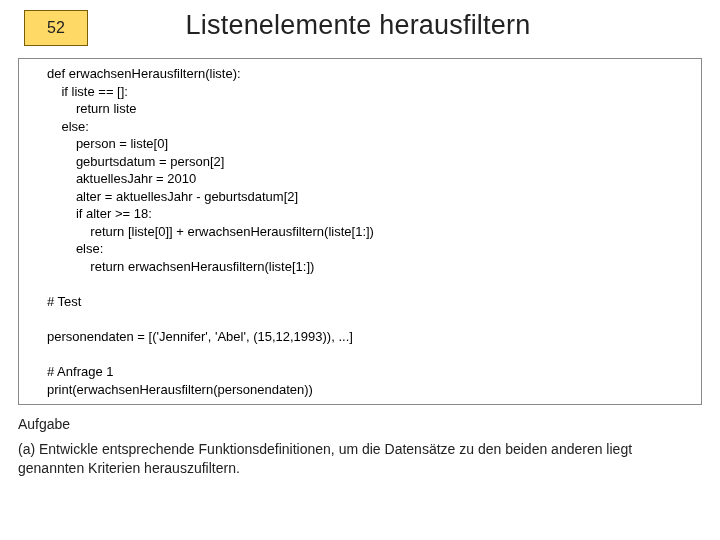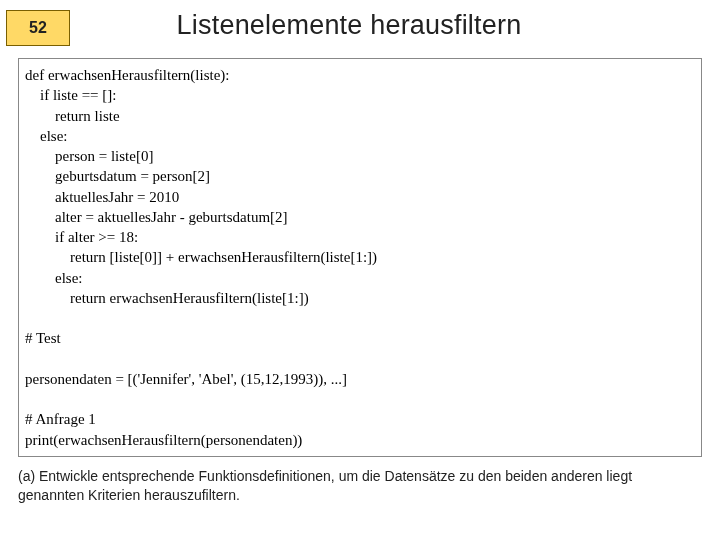--- a/index.html
+++ b/index.html
@@ -25,39 +25,38 @@
   .pagenum-box {
     width: 62px;
     height: 34px;
     background: #ffd966;
     border: 1px solid #7a5f00;
     display: flex;
     align-items: center;
     justify-content: center;
     font-size: 16px;
     color: #222;
-    margin-left: 6px;
+    margin-left: 24px;
     margin-top: 6px;
-    font-weight: bold;
   }
   .title {
     flex: 1;
     font-size: 27px;
     color: #222;
     text-align: center;
     padding-right: 92px;
     font-weight: normal;
     letter-spacing: 0.2px;
   }
   .code-box {
     margin: 8px 18px 10px 18px;
     border: 1px solid #888;
-    padding: 6px 6px;
-    font-family: Liberation Serif, serif;
-    font-size: 15px;
+    padding: 6px 28px;
+    font-family: Liberation Sans, sans-serif;
+    font-size: 13px;
     line-height: 1.35;
     white-space: pre;
     color: #000;
   }
   .body-text {
     margin: 6px 18px 0 18px;
     font-size: 14px;
     color: #222;
     line-height: 1.35;
   }
@@ -90,14 +89,15 @@
         else:
             return erwachsenHerausfiltern(liste[1:])
 
 # Test
 
 personendaten = [('Jennifer', 'Abel', (15,12,1993)), ...]
 
 # Anfrage 1
 print(erwachsenHerausfiltern(personendaten))</div>
 
+  <div class="body-text section">Aufgabe</div>
   <div class="body-text">(a) Entwickle entsprechende Funktionsdefinitionen, um die Datensätze zu den beiden anderen liegt genannten Kriterien herauszufiltern.</div>
 </div>
 
 </body></html>

